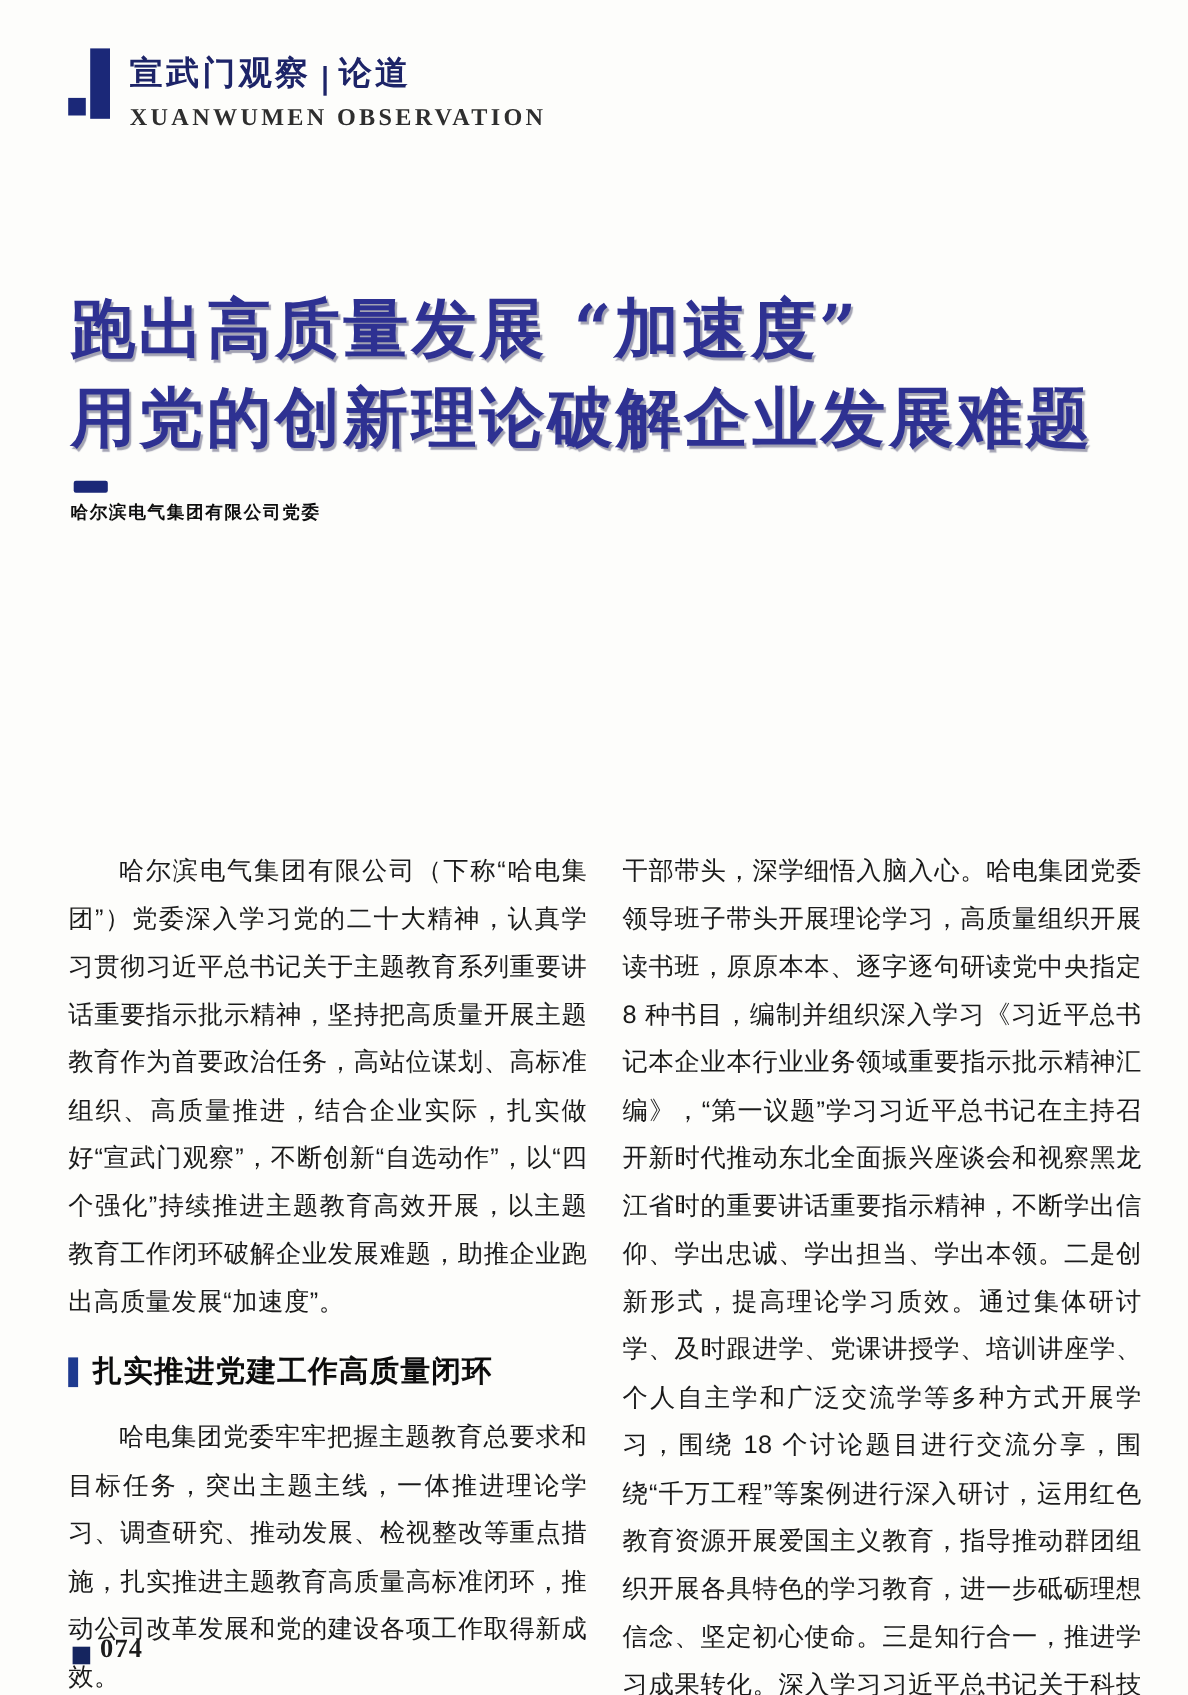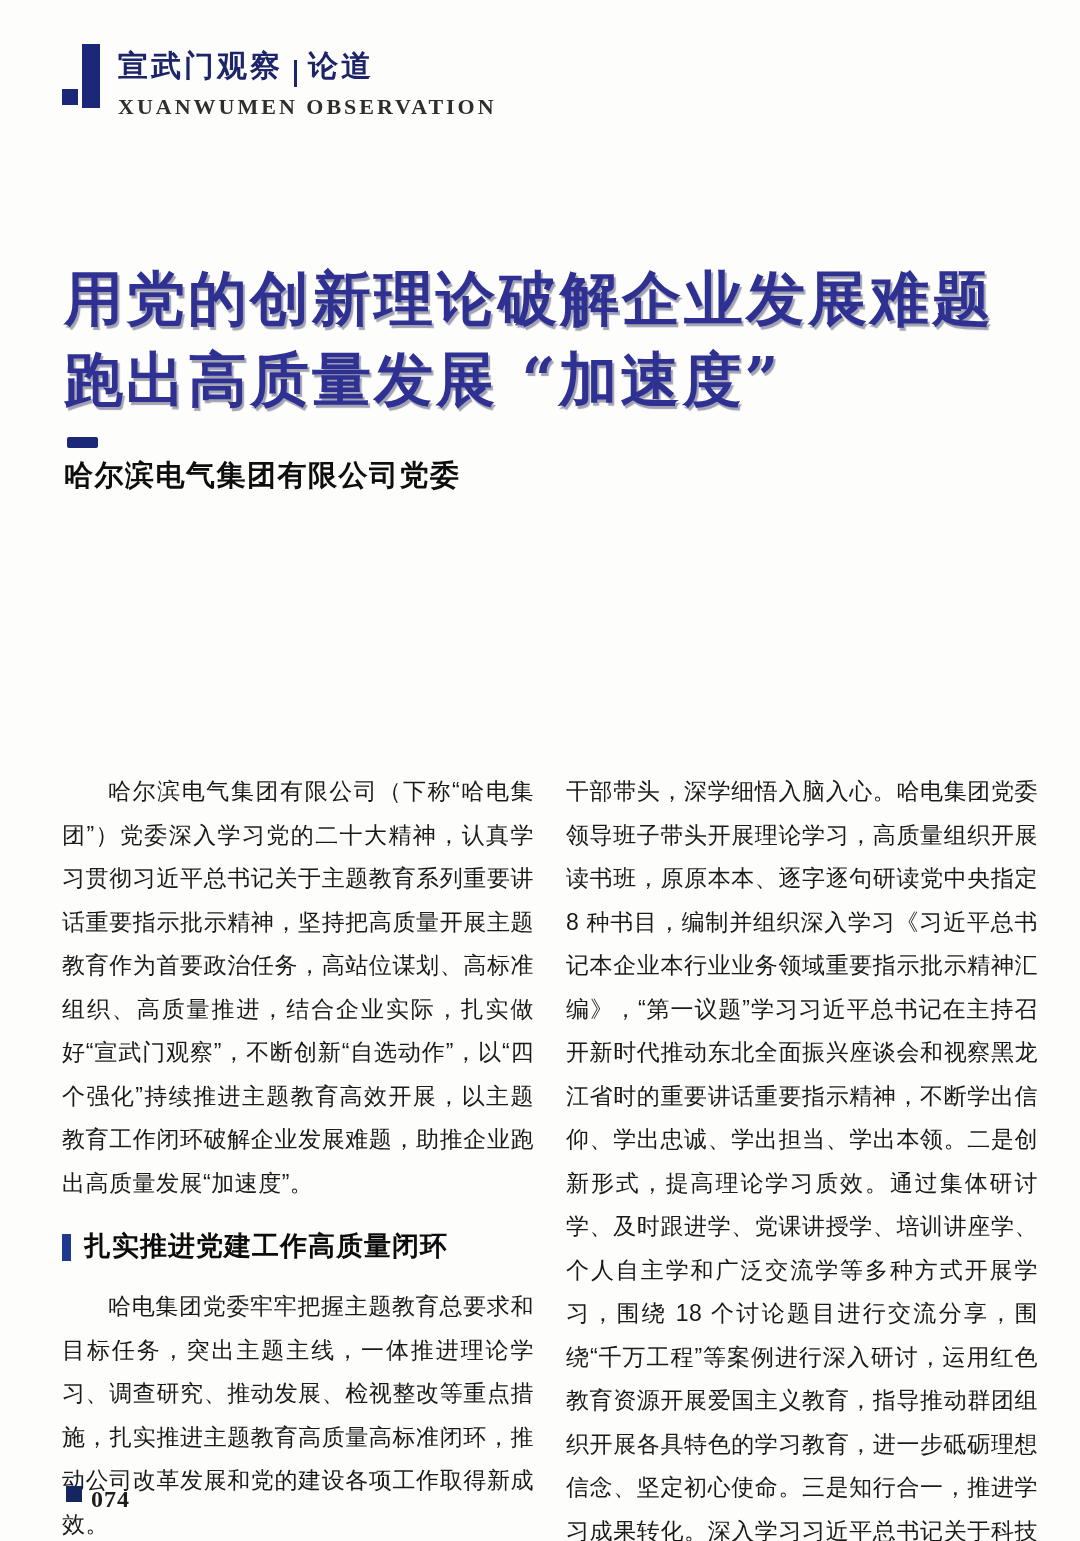--- a/index.html
+++ b/index.html
@@ -96,21 +96,21 @@
     top: 437px;
     width: 31px;
     height: 11px;
     background: #1b2878;
     border-radius: 2px;
   }
   .author-name {
     position: absolute;
     left: 64px;
     top: 456px;
-    font-size: 29px;
+    font-size: 16px;
     font-weight: bold;
     color: #0e0e0e;
     letter-spacing: 1.5px;
     text-align: right;
   }
 
   
   .columns {
     position: absolute;
     left: 62px;
@@ -148,21 +148,21 @@
     height: 27px;
     background: #1e3a8f;
   }
 
   
   .footer {
     position: absolute;
     left: 66px;
     top: 1486px;
     display: flex;
-    align-items: flex-start;
+    align-items: flex-end;
     gap: 9px;
   }
   .footer-square {
     width: 16px;
     height: 16px;
     background: #15255f;
   }
   .page-number {
     font-size: 24px;
     font-weight: bold;
@@ -185,22 +185,22 @@
       <div class="masthead-cn">
         <span>宣武门观察</span>
         <span class="cn-divider"></span>
         <span>论道</span>
       </div>
       <div class="masthead-en">XUANWUMEN OBSERVATION</div>
     </div>
   </div>
 
   <div class="article-title">
+    <div>跑出高质量发展 “加速度”</div>
     <div>用党的创新理论破解企业发展难题</div>
-    <div>跑出高质量发展 “加速度”</div>
   </div>
 
   <div class="author-dash"></div>
   <div class="author-name">哈尔滨电气集团有限公司党委</div>
 
   <div class="columns">
     <div class="col">
       <p class="para indent">哈尔滨电气集团有限公司（下称“哈电集团”）党委深入学习党的二十大精神，认真学习贯彻习近平总书记关于主题教育系列重要讲话重要指示批示精神，坚持把高质量开展主题教育作为首要政治任务，高站位谋划、高标准组织、高质量推进，结合企业实际，扎实做好“宣武门观察”，不断创新“自选动作”，以“四个强化”持续推进主题教育高效开展，以主题教育工作闭环破解企业发展难题，助推企业跑出高质量发展“加速度”。</p>
       <div class="section-heading">
         <span class="heading-bar"></span>

